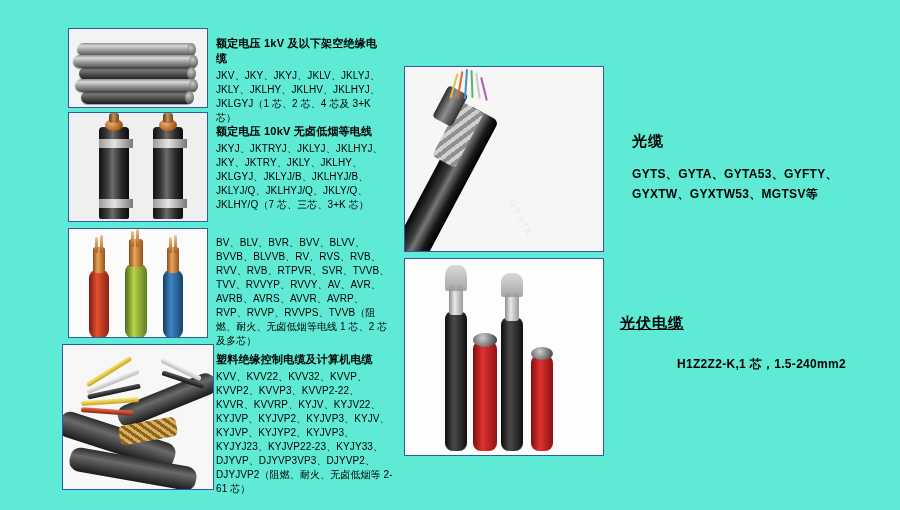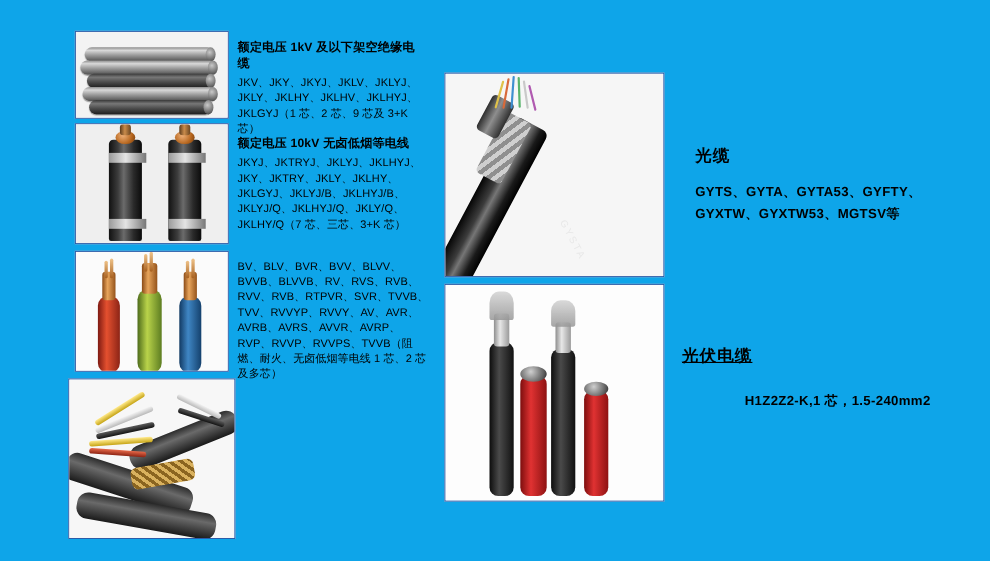--- a/index.html
+++ b/index.html
@@ -11,21 +11,21 @@
     width: 900px;
     height: 510px;
     position: relative;
     font-family: "Liberation Sans", sans-serif;
     color: #111;
     overflow: hidden;
   }
   .page {
     position: absolute;
     inset: 0;
-    background: #0ea5e9;
+    background: #5eead4;
   }
 
   
   .frame {
     position: absolute;
     border: 1px solid #2a5ca8;
     background: #ffffff;
     box-sizing: border-box;
     overflow: hidden;
   }
@@ -251,21 +251,21 @@
     <div class="art-overhead">
       <div class="oh-rod" style="left:8px;  top:14px; width:118px;"></div>
       <div class="oh-rod" style="left:4px;  top:26px; width:124px;"></div>
       <div class="oh-rod dark" style="left:10px; top:38px; width:116px;"></div>
       <div class="oh-rod" style="left:6px;  top:50px; width:122px;"></div>
       <div class="oh-rod dark" style="left:12px; top:62px; width:112px;"></div>
     </div>
   </div>
   <div class="row-text" style="left:216px; top:36px; width:170px;">
     <div class="row-title">额定电压 1kV 及以下架空绝缘电缆</div>
-    <div class="row-body">JKV、JKY、JKYJ、JKLV、JKLYJ、JKLY、JKLHY、JKLHV、JKLHYJ、JKLGYJ（1 芯、2 芯、9 芯及 3+K 芯）</div>
+    <div class="row-body">JKV、JKY、JKYJ、JKLV、JKLYJ、JKLY、JKLHY、JKLHV、JKLHYJ、JKLGYJ（1 芯、2 芯、4 芯及 3+K 芯）</div>
   </div>
 
   <div class="frame" style="left:68px; top:112px; width:140px; height:110px;">
     <div class="art-10kv">
       <div class="kv-cable" style="left:30px; top:14px; height:92px;"></div>
       <div class="kv-cable" style="left:84px; top:14px; height:92px;"></div>
       <div class="kv-band" style="left:30px; top:26px; width:34px;"></div>
       <div class="kv-band" style="left:84px; top:26px; width:34px;"></div>
       <div class="kv-band" style="left:30px; top:86px; width:34px;"></div>
       <div class="kv-band" style="left:84px; top:86px; width:34px;"></div>
@@ -308,20 +308,24 @@
       <div class="ct-braid" style="left:56px; top:76px; width:58px; height:20px; transform:rotate(-10deg);"></div>
       <div class="ct-core ct-core-y" style="left:20px; top:24px; width:52px; transform:rotate(-32deg);"></div>
       <div class="ct-core ct-core-w" style="left:22px; top:34px; width:56px; transform:rotate(-22deg);"></div>
       <div class="ct-core ct-core-b" style="left:24px; top:44px; width:54px; transform:rotate(-12deg);"></div>
       <div class="ct-core ct-core-y" style="left:18px; top:54px; width:58px; transform:rotate(-4deg);"></div>
       <div class="ct-core ct-core-r" style="left:18px; top:64px; width:52px; transform:rotate(4deg);"></div>
       <div class="ct-core ct-core-w" style="left:96px; top:22px; width:44px; transform:rotate(26deg);"></div>
       <div class="ct-core ct-core-b" style="left:98px; top:32px; width:44px; transform:rotate(18deg);"></div>
     </div>
   </div>
+  <div class="row-text" style="left:216px; top:352px; width:178px;">
+    <div class="row-title">塑料绝缘控制电缆及计算机电缆</div>
+    <div class="row-body">KVV、KVV22、KVV32、KVVP、KVVP2、KVVP3、KVVP2-22、KVVR、KVVRP、KYJV、KYJV22、KYJVP、KYJVP2、KYJVP3、KYJV、KYJVP、KYJYP2、KYJVP3、KYJYJ23、KYJVP22-23、KYJY33、DJYVP、DJYVP3VP3、DJYVP2、DJYJVP2（阻燃、耐火、无卤低烟等 2-61 芯）</div>
+  </div>
 
   <div class="frame" style="left:404px; top:66px; width:200px; height:186px;">
     <div class="art-fiber">
       <div class="fo-body" style="left:64px; top:38px; width:34px; height:164px; transform:rotate(28deg); transform-origin:top left;"></div>
       <div class="fo-armor" style="left:56px; top:34px; width:26px; height:62px; transform:rotate(28deg); transform-origin:top left;"></div>
       <div class="fo-sheath2" style="left:44px; top:18px; width:22px; height:36px; transform:rotate(28deg); transform-origin:top left;"></div>
       <div class="fo-fiber" style="left:48px; top:6px;  height:26px; background:#e0c24a; transform:rotate(16deg);"></div>
       <div class="fo-fiber" style="left:54px; top:4px;  height:28px; background:#d86a3a; transform:rotate(10deg);"></div>
       <div class="fo-fiber" style="left:60px; top:2px;  height:30px; background:#3f8fd0; transform:rotate(4deg);"></div>
       <div class="fo-fiber" style="left:66px; top:3px;  height:28px; background:#59b36b; transform:rotate(-2deg);"></div>

